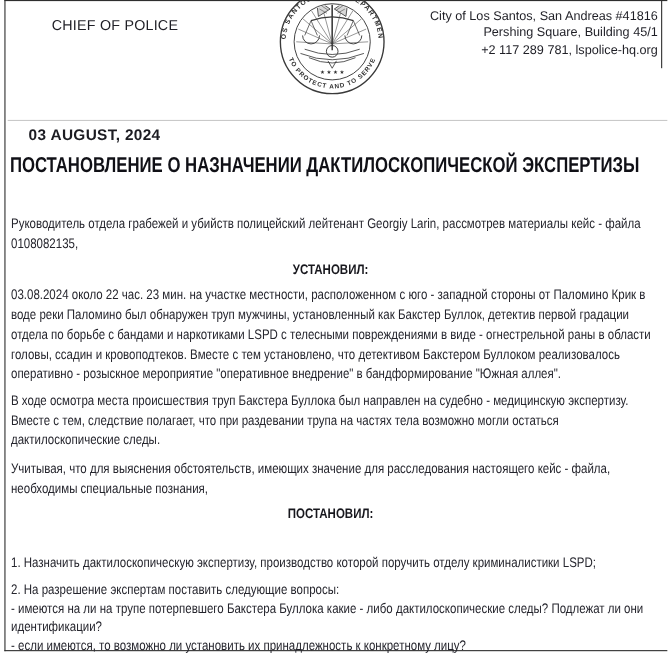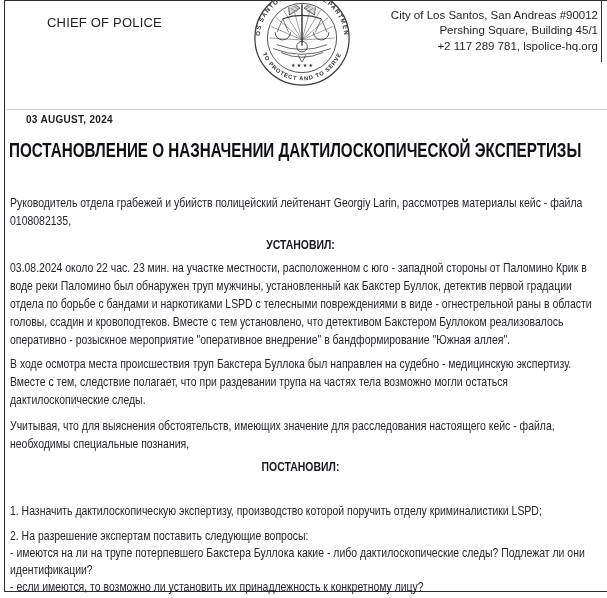--- a/index.html
+++ b/index.html
@@ -14,21 +14,21 @@
   .b-right  { position:absolute; top:0; left:601px; width:1px; height:62px; background:#2e2e2e; }
 
   
   .officer { position:absolute; left:11px; top:13px; font-size:13px; line-height:20px; color:#1f1f26; }
   .officer .rank { letter-spacing:0.2px;margin-left:36px; }
   .seal-wrap { position:absolute; left:252px; top:-12px; width:100px; height:100px; }
   .address { position:absolute; right:9px; top:8px; text-align:right; font-size:11.5px; line-height:15.4px; color:#1f1f26; }
 
   .divider { position:absolute; top:109px; left:7px; right:0; height:1px; background:#c9c9c9; }
 
-  .date { position:absolute; left:26px; top:114px; font-size:10px; font-weight:bold; letter-spacing:0.3px; color:#1c1c22; }
+  .date { position:absolute; left:26px; top:114px; font-size:14px; font-weight:bold; letter-spacing:0.3px; color:#1c1c22; }
 
   .title {
     position:absolute; left:9px; top:139px; font-size:19.5px; font-weight:bold;
     white-space:nowrap; color:#101016; transform:scaleX(0.78); transform-origin:0 0;
   }
 
   
   .tblock {
     position:absolute; left:10px; width:700px; font-size:12.6px; line-height:18px;
     color:#25252d; transform:scaleX(0.83); transform-origin:0 0;
@@ -99,21 +99,21 @@
           <path d="M26,59 Q52,69 78,59"></path>
           <path d="M30,67 Q52,77 74,67"></path>
           <path d="M48,70 L52,77 L56,70"></path>
         </g>
         <text x="52" y="82" font-size="5.2" text-anchor="middle" fill="#2f2f2f" stroke="none">★ ★ ★ ★</text>
       </g>
     </svg>
   </div>
 
   <div class="address">
-    <div class="ln">City of Los Santos, San Andreas #90012</div>
+    <div class="ln">City of Los Santos, San Andreas #41816</div>
     <div class="ln">Pershing Square, Building 45/1</div>
     <div class="ln">+2 117 289 781, lspolice-hq.org</div>
   </div>
 
   <div class="divider"></div>
 
   <div class="date">03 AUGUST, 2024</div>
 
   <div class="title">ПОСТАНОВЛЕНИЕ О НАЗНАЧЕНИИ ДАКТИЛОСКОПИЧЕСКОЙ ЭКСПЕРТИЗЫ</div>
 

